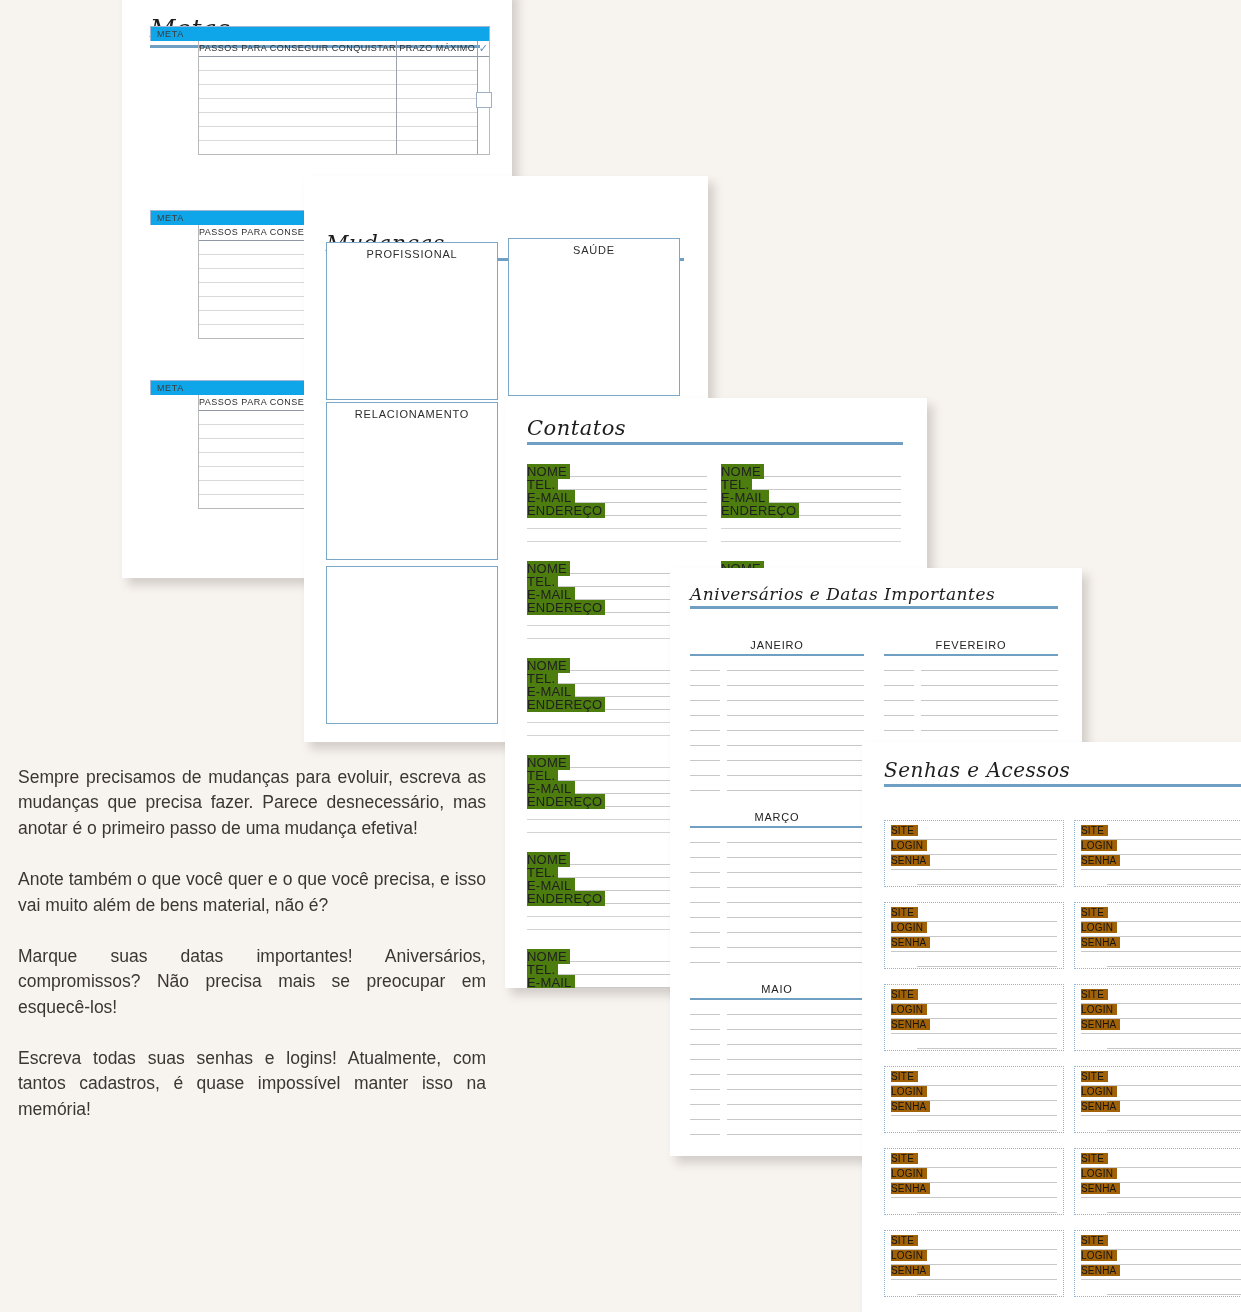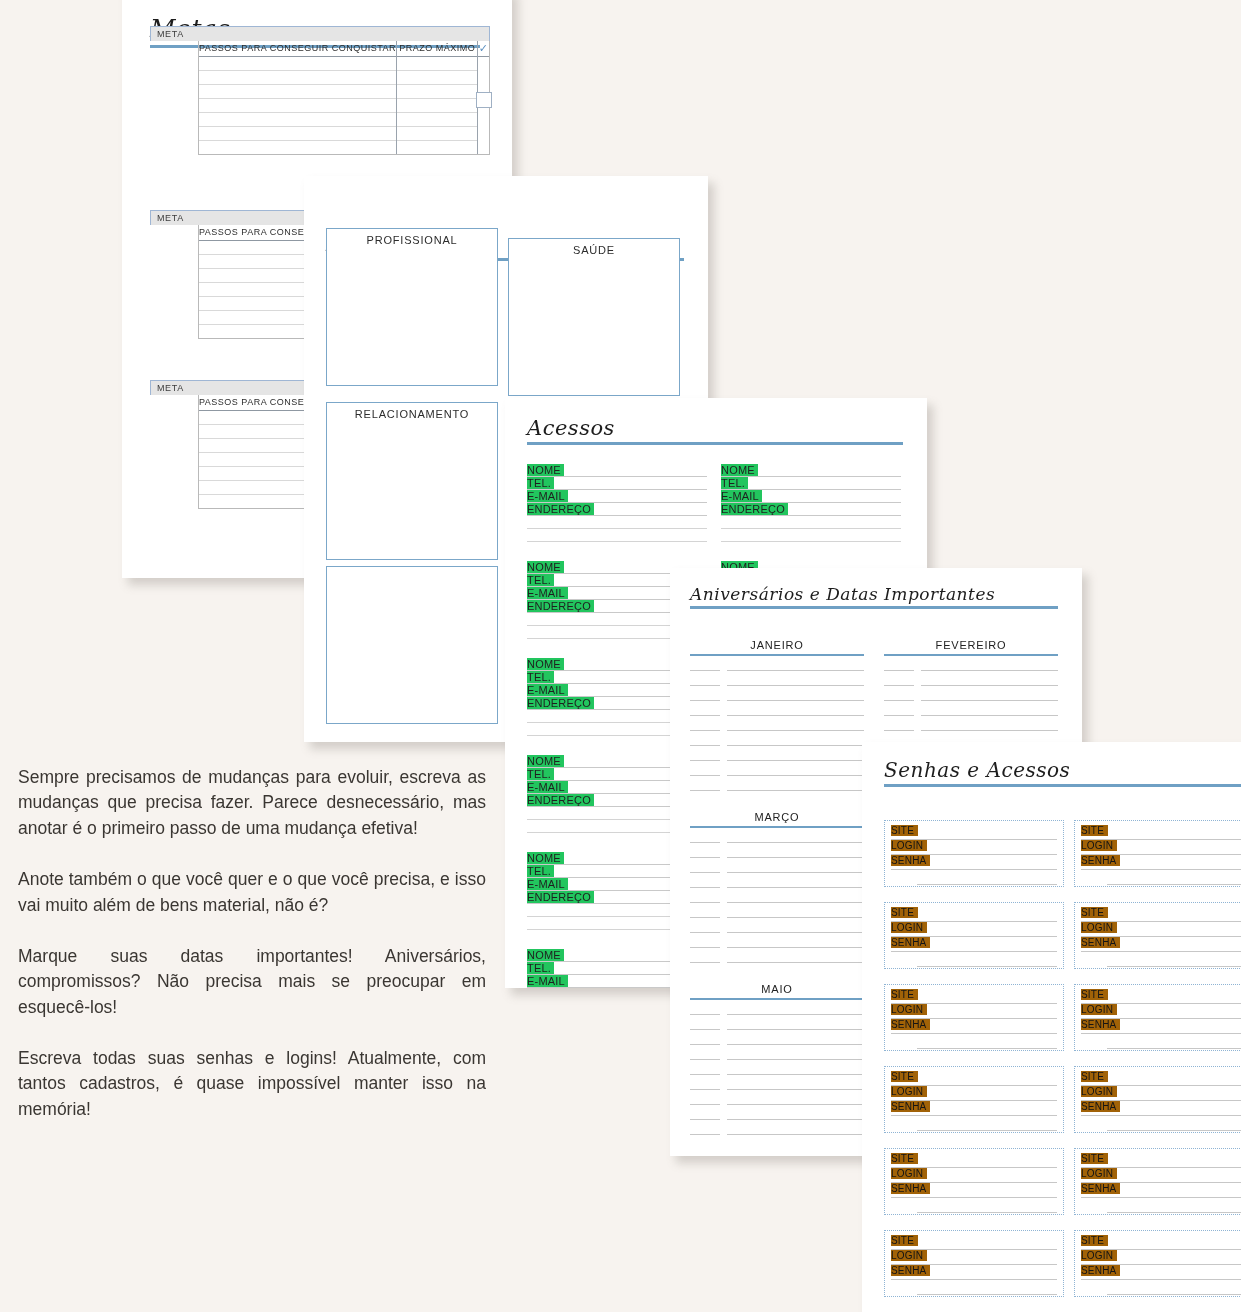--- a/index.html
+++ b/index.html
@@ -25,21 +25,21 @@
     font-weight:400;
     color:#1d1d1d;
     letter-spacing:.5px;
     white-space:nowrap;
   }
   .title-rule{height:3px;background:#6fa0c4;margin-top:2px;}
 
   
   .metas-block{position:absolute;left:28px;right:22px;}
   .meta-band{
-    background:#e5e5e5;height:15px;position:relative;
+    background:#0ea5e9;height:15px;position:relative;
     border:1px solid #9fb6d4;border-bottom:none;box-sizing:border-box;
   }
   .meta-band span{
     position:absolute;left:6px;top:2px;font-size:9px;letter-spacing:.6px;color:#3c3c3c;
   }
   .meta-table{border:1px solid #b9b9b9;border-top:none;box-sizing:border-box;display:flex;margin-left:48px;}
   .col-steps{flex:0 0 62%;border-right:1px solid #9aa3ad;box-sizing:border-box;}
   .col-prazo{flex:0 0 28%;border-right:1px solid #9aa3ad;box-sizing:border-box;}
   .col-check{flex:1 1 auto;box-sizing:border-box;position:relative;}
   .hdr{
@@ -60,22 +60,22 @@
     position:absolute;border:1.5px solid #7ba7c9;background:#fff;box-sizing:border-box;
   }
   .mbox-label{
     text-align:center;font-size:11px;letter-spacing:.8px;color:#2c2c2c;margin-top:5px;
   }
 
   
   .contact-block{position:absolute;}
   .c-line{position:relative;height:12px;border-bottom:1px solid #c9c9c9;}
   .c-line span{
-    position:absolute;left:0;top:0px;font-size:11px;letter-spacing:.2px;
-    color:#1f1f1f;background:#22c55e;padding-right:3px;
+    position:absolute;left:0;top:0px;font-size:13px;letter-spacing:.2px;
+    color:#1f1f1f;background:#4d7c0f;padding-right:3px;
   }
   .c-blank{height:12px;border-bottom:1px solid #d4d4d4;}
 
   
   .month{position:absolute;}
   .month-head{position:relative;height:16px;}
   .month-head .bar{position:absolute;left:0;right:0;bottom:0;height:2.5px;background:#6fa0c4;}
   .month-head .name{
     position:absolute;left:0;right:0;top:-1px;text-align:center;font-size:11px;
     letter-spacing:.8px;color:#222;background:#fff;
@@ -213,37 +213,37 @@
         </div>
       </div>
   </div>
 
   <div class="sheet" style="left:304px;top:176px;width:404px;height:566px;">
     <div style="position:absolute;left:22px;top:14px;width:358px;">
       <div class="script-title" style="font-size:22px;margin-top:41px;">Mudanças</div>
       <div class="title-rule"></div>
     </div>
 
-    <div class="mbox" style="left:22px;top:52px;width:172px;height:158px;">
+    <div class="mbox" style="left:22px;top:66px;width:172px;height:158px;">
       <div class="mbox-label">PROFISSIONAL</div>
     </div>
     <div class="mbox" style="left:204px;top:62px;width:172px;height:158px;">
       <div class="mbox-label">SAÚDE</div>
     </div>
     <div class="mbox" style="left:22px;top:226px;width:172px;height:158px;">
       <div class="mbox-label">RELACIONAMENTO</div>
     </div>
     <div class="mbox" style="left:22px;top:390px;width:172px;height:158px;">
       <div class="mbox-label"></div>
     </div>
   </div>
 
   <div class="sheet" style="left:505px;top:398px;width:422px;height:590px;">
     <div style="position:absolute;left:22px;top:18px;width:376px;">
-      <div class="script-title" style="font-size:21px;">Acessos</div>
+      <div class="script-title" style="font-size:21px;">Contatos</div>
       <div class="title-rule"></div>
     </div>
     <div id="contatos-left">
         <div class="contact-block" style="left: 22px; top: 66px; width: 180px;">
           <div class="c-line">
             <span>NOME</span>
           </div>
           <div class="c-line">
             <span>TEL.</span>
           </div>

